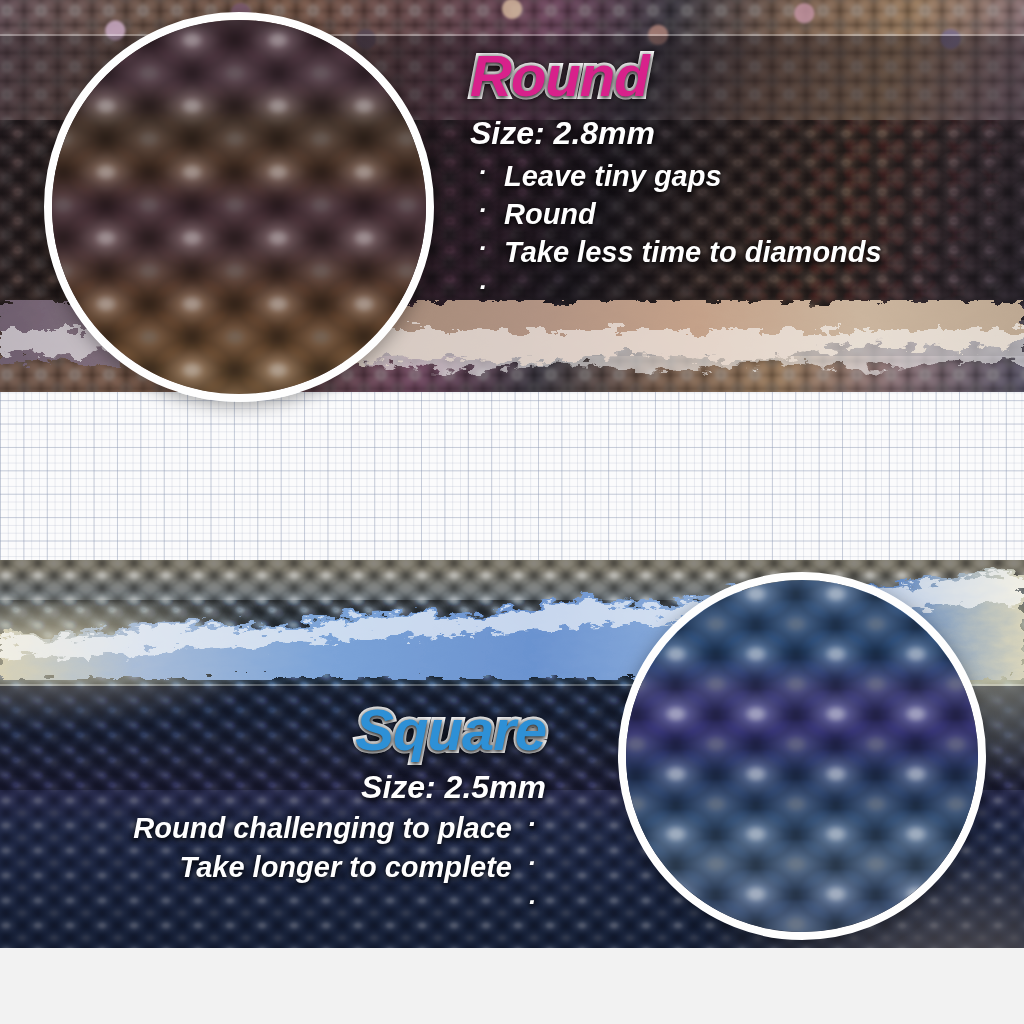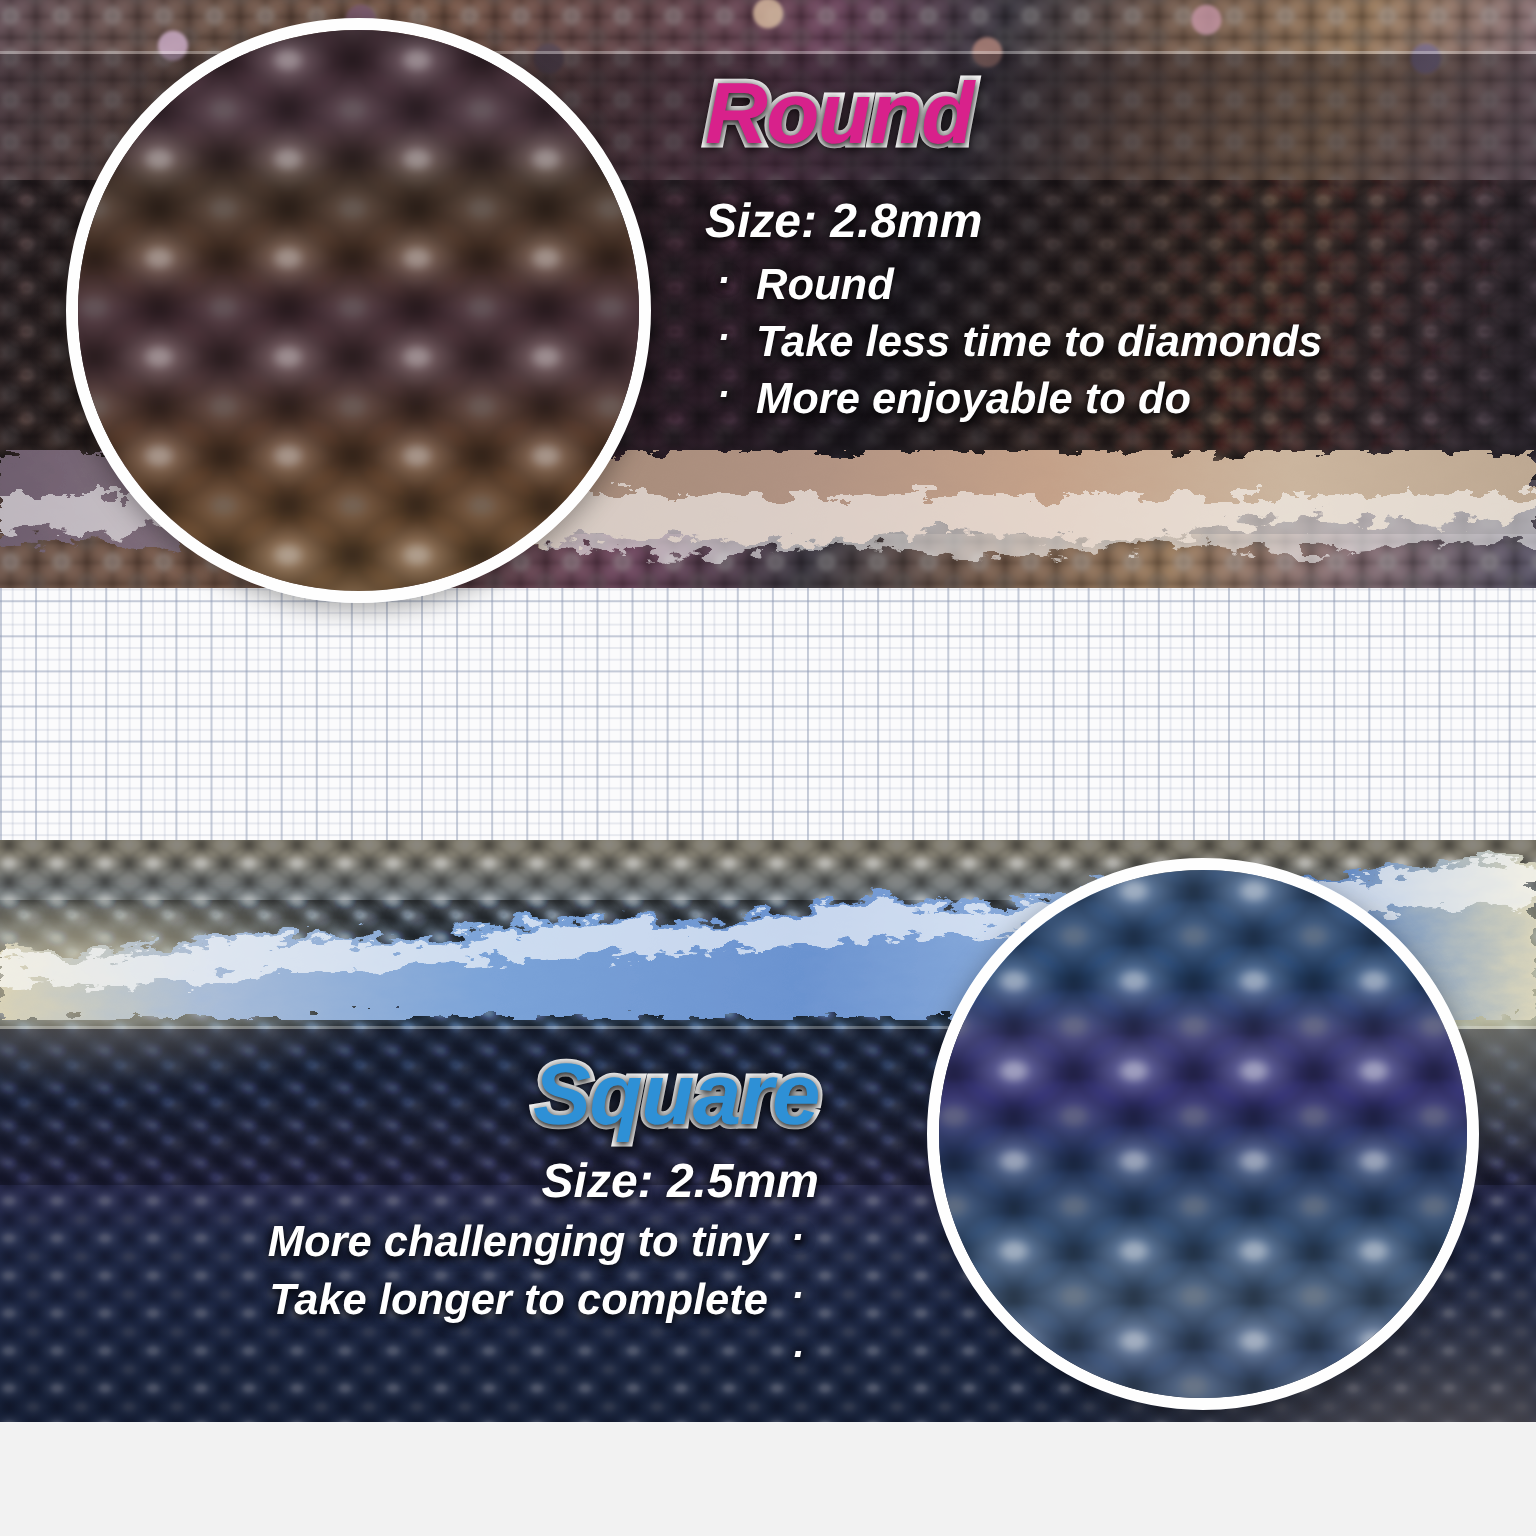--- a/index.html
+++ b/index.html
@@ -200,21 +200,21 @@
   }
   #round-title {
     font-size:58px; font-weight:bold; font-style:italic; letter-spacing:-1px;
     color:#d8218b;
     -webkit-text-stroke:6px #ffffff;
     paint-order: stroke fill;
     filter:drop-shadow(0 2px 4px rgba(0,0,0,.5));
     line-height:1.05;
   }
   #round-size {
-    margin-top:20px; font-size:32px; font-weight:bold; font-style:italic;
+    margin-top:6px; font-size:32px; font-weight:bold; font-style:italic;
     color:#fff; line-height:1.25;
   }
   #round-list { list-style:none; margin-top:4px; }
   #round-list li {
     font-size:29px; font-weight:bold; font-style:italic; color:#fff;
     line-height:1.32; position:relative; padding-left:34px;
   }
   #round-list li .bul { position:absolute; left:8px; top:-2px; font-size:26px; }
 
   #square-text {
@@ -368,31 +368,31 @@
     <div class="zoomfill"></div>
   </div>
   <div id="inset-square" class="inset">
     <div class="zoomfill"></div>
   </div>
 
   <div id="round-text">
     <div id="round-title" class="shadow-txt">Round</div>
     <div id="round-size" class="shadow-txt">Size:  2.8mm</div>
     <ul id="round-list">
-      <li class="shadow-txt"><span class="bul">·</span></li>
+      <li class="shadow-txt"><span class="bul">·</span><span>Leave tiny gaps</span></li>
       <li class="shadow-txt"><span class="bul">·</span><span>Round</span></li>
       <li class="shadow-txt"><span class="bul">·</span><span>Take less time to diamonds</span></li>
-      <li class="shadow-txt"><span class="bul">·</span><span>More enjoyable to do</span></li>
+      <li class="shadow-txt"><span class="bul">·</span></li>
     </ul>
   </div>
 
   <div id="square-text">
     <div id="square-title" class="shadow-txt">Square</div>
     <div id="square-size" class="shadow-txt">Size:  2.5mm</div>
     <ul id="square-list">
       <li class="shadow-txt"><span class="bul">·</span></li>
-      <li class="shadow-txt"><span>More challenging to tiny</span><span class="bul">·</span></li>
+      <li class="shadow-txt"><span>Round challenging to place</span><span class="bul">·</span></li>
       <li class="shadow-txt"><span>Take longer to complete</span><span class="bul">·</span></li>
       <li class="shadow-txt"><span class="bul">·</span></li>
     </ul>
   </div>
 
 </div>
 
 </body></html>

